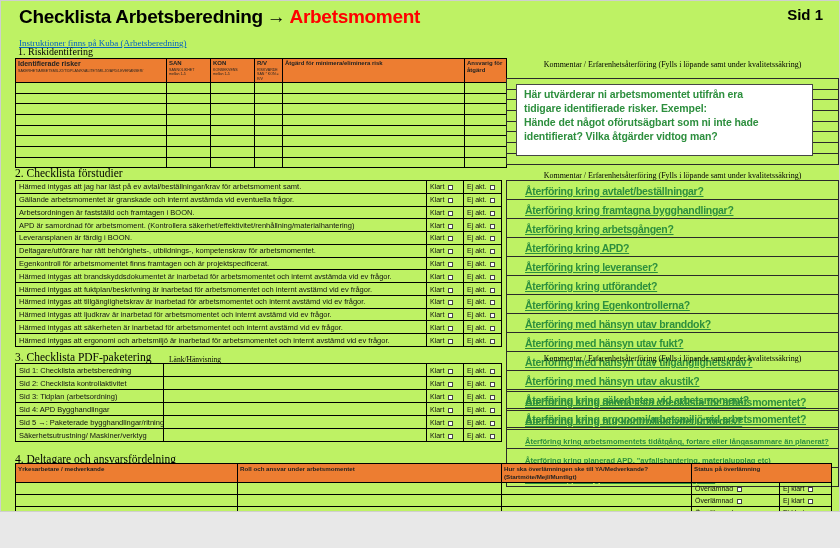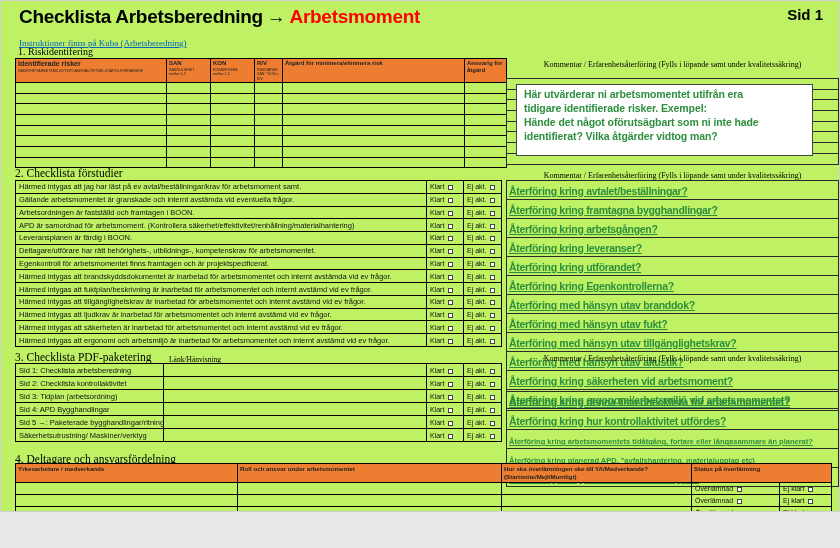--- a/index.html
+++ b/index.html
@@ -54,21 +54,21 @@
   #s3-left tr { height:13px; }
   .rowtext { font-size:7.5px; color:#111; }
   .cbcell { font-size:7px; color:#111; }
   .cb { display:inline-block; width:5px; height:5px; border:1px solid #444; margin-left:4px;
         vertical-align:-1px; background:#fff; }
 
   #s2-right { left:505px; top:179px; width:333px; }
   #s2-right tr { height:12.77px; }
   #s3-right { left:505px; top:362px; width:333px;margin-top:28px; }
   #s3-right tr { height:13px; }
-  #s2-right td, #s3-right td { border:1.5px solid #2a2a2a; padding:0 2px; }
+  #s2-right td, #s3-right td { border:1.5px solid #2a2a2a; padding:0 18px; }
   .glink { color:#2d8f3e; font-weight:600; font-size:10.5px; text-decoration:underline;
            letter-spacing:-0.3px; cursor:pointer; }
   .glink.small { font-size:7.5px; letter-spacing:0; }
 
   #s4-table { left:14px; top:462px; width:816px; }
   #s4-table thead tr { height:19px; }
   #s4-table tbody tr { height:12px; }
   #s4-table th .lbl { font-size:6.2px; }
   #s4-table th .sub { font-size:6.2px; font-weight:bold; }
 
@@ -315,20 +315,23 @@
         <tr>
           <td><span class="glink">Återföring kring avtalet/beställningar?</span></td>
         </tr>
         <tr>
           <td><span class="glink">Återföring kring framtagna bygghandlingar?</span></td>
         </tr>
         <tr>
           <td><span class="glink">Återföring kring arbetsgången?</span></td>
         </tr>
         <tr>
+          <td><span class="glink">Återföring kring APD?</span></td>
+        </tr>
+        <tr>
           <td><span class="glink">Återföring kring leveranser?</span></td>
         </tr>
         <tr>
           <td><span class="glink">Återföring kring utförandet?</span></td>
         </tr>
         <tr>
           <td><span class="glink">Återföring kring Egenkontrollerna?</span></td>
         </tr>
         <tr>
           <td><span class="glink">Återföring med hänsyn utav branddok?</span></td>

